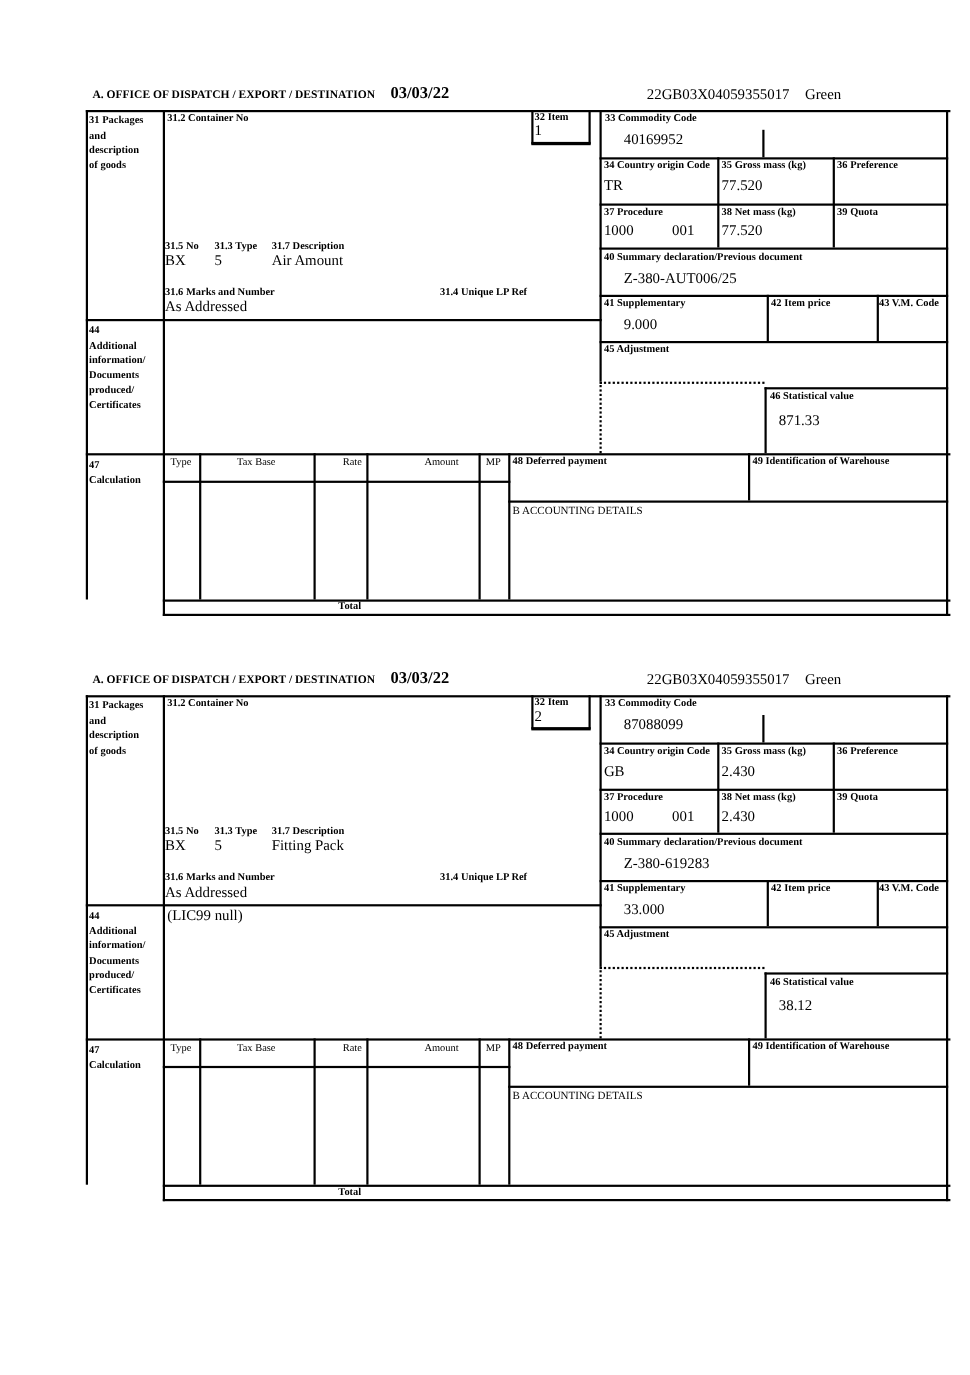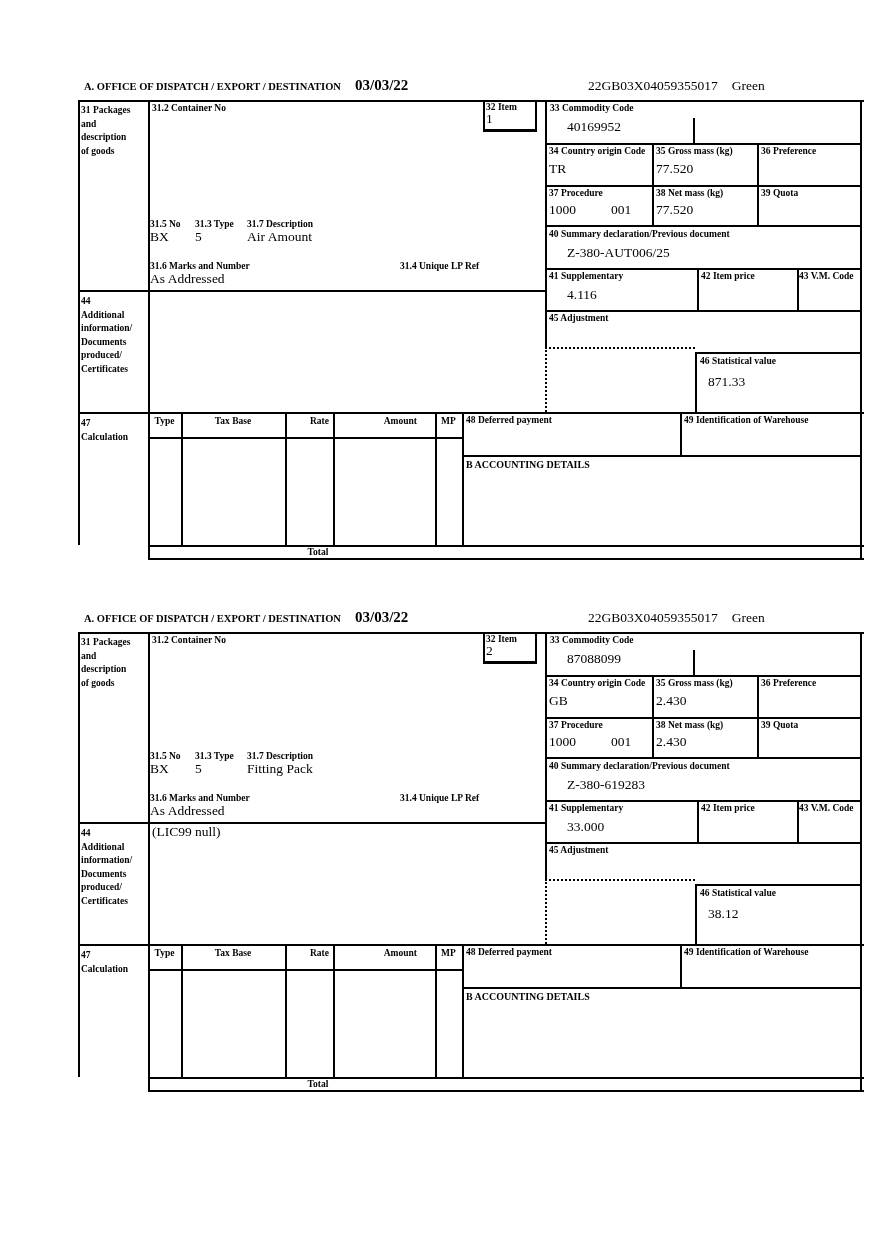--- a/index.html
+++ b/index.html
@@ -12,22 +12,22 @@
   .dh{position:absolute;border-top:2px dotted #000;height:0;}
   .dv{position:absolute;border-left:2px dotted #000;width:0;}
   
   .lbl{position:absolute;font-weight:bold;font-size:9.5px;line-height:11px;white-space:nowrap;}
   .wrap{white-space:pre-line;line-height:13.5px;width:68px;}
   .val{position:absolute;font-size:13.5px;line-height:14px;white-space:nowrap;}
   .hdr-office{position:absolute;left:6px;top:-19px;font-weight:bold;font-size:10.5px;white-space:nowrap;}
   .hdr-date{position:absolute;left:277px;top:-23px;font-weight:bold;font-size:15px;white-space:nowrap;}
   .hdr-ref{position:absolute;left:510px;top:-22px;font-size:13.5px;white-space:nowrap;}
   .hdr-ref .routing{margin-left:14px;}
-  .th{position:absolute;top:316px;font-weight:bold;font-size:9.5px;}
-  .acct{position:absolute;left:388px;top:359px;font-weight:bold;font-size:10px;}
+  .th{position:absolute;top:316px;font-weight:normal;font-size:9.5px;}
+  .acct{position:absolute;left:388px;top:359px;font-weight:normal;font-size:10px;}
   .total{position:absolute;left:70px;top:447px;width:340px;text-align:center;font-weight:bold;font-size:9.5px;}
 </style>
 </head>
 <body>
 
 <div id="sheet">
 
   <div class="block" style="top:100px;">
 
     <div class="hdr-office">A.  OFFICE OF DISPATCH / EXPORT / DESTINATION</div>
@@ -110,21 +110,21 @@
     <div class="lbl" style="left:683px;top:46px;">36 Preference</div>
     <div class="lbl" style="left:471px;top:88px;">37 Procedure</div>
     <div class="val" style="left:471px;top:103px;">1000</div>
     <div class="val" style="left:533px;top:103px;">001</div>
     <div class="lbl" style="left:578px;top:88px;">38 Net mass (kg)</div>
     <div class="val" style="left:578px;top:103px;">77.520</div>
     <div class="lbl" style="left:683px;top:88px;">39 Quota</div>
     <div class="lbl" style="left:471px;top:129px;">40 Summary declaration/Previous document</div>
     <div class="val" style="left:489px;top:146px;">Z-380-AUT006/25</div>
     <div class="lbl" style="left:471px;top:171px;">41 Supplementary</div>
-    <div class="val" style="left:489px;top:188px;">4.116</div>
+    <div class="val" style="left:489px;top:188px;">9.000</div>
     <div class="lbl" style="left:623px;top:171px;">42 Item price</div>
     <div class="lbl" style="left:721px;top:171px;">43 V.M. Code</div>
     <div class="lbl" style="left:471px;top:213px;">45 Adjustment</div>
     <div class="lbl" style="left:622px;top:256px;">46 Statistical value</div>
     <div class="val" style="left:630px;top:275px;">871.33</div>
 
     <div class="th" style="left:70px;width:33px;text-align:center;">Type</div>
     <div class="th" style="left:103px;width:104px;text-align:center;">Tax Base</div>
     <div class="th" style="left:207px;width:44px;text-align:right;">Rate</div>
     <div class="th" style="left:255px;width:84px;text-align:right;">Amount</div>

